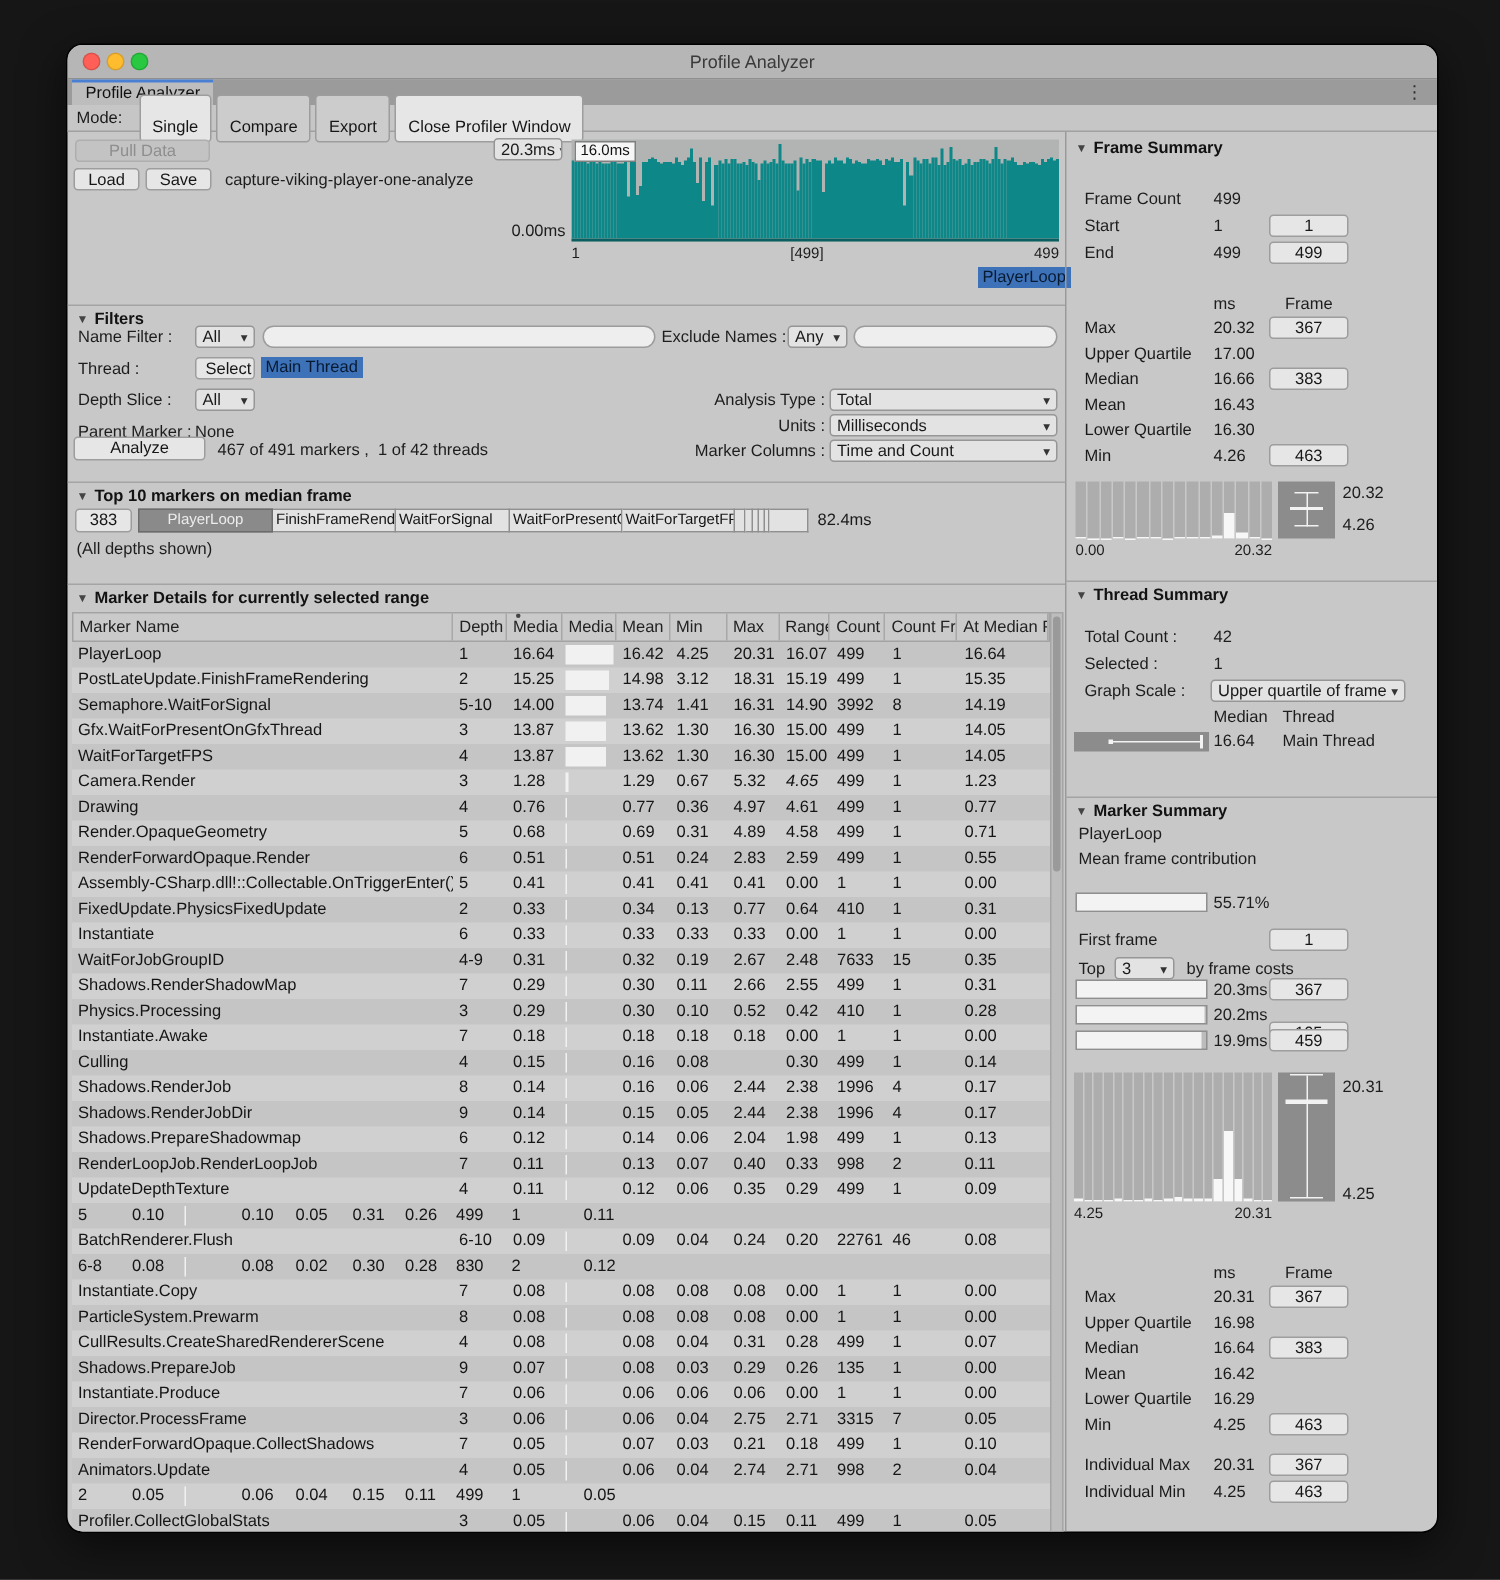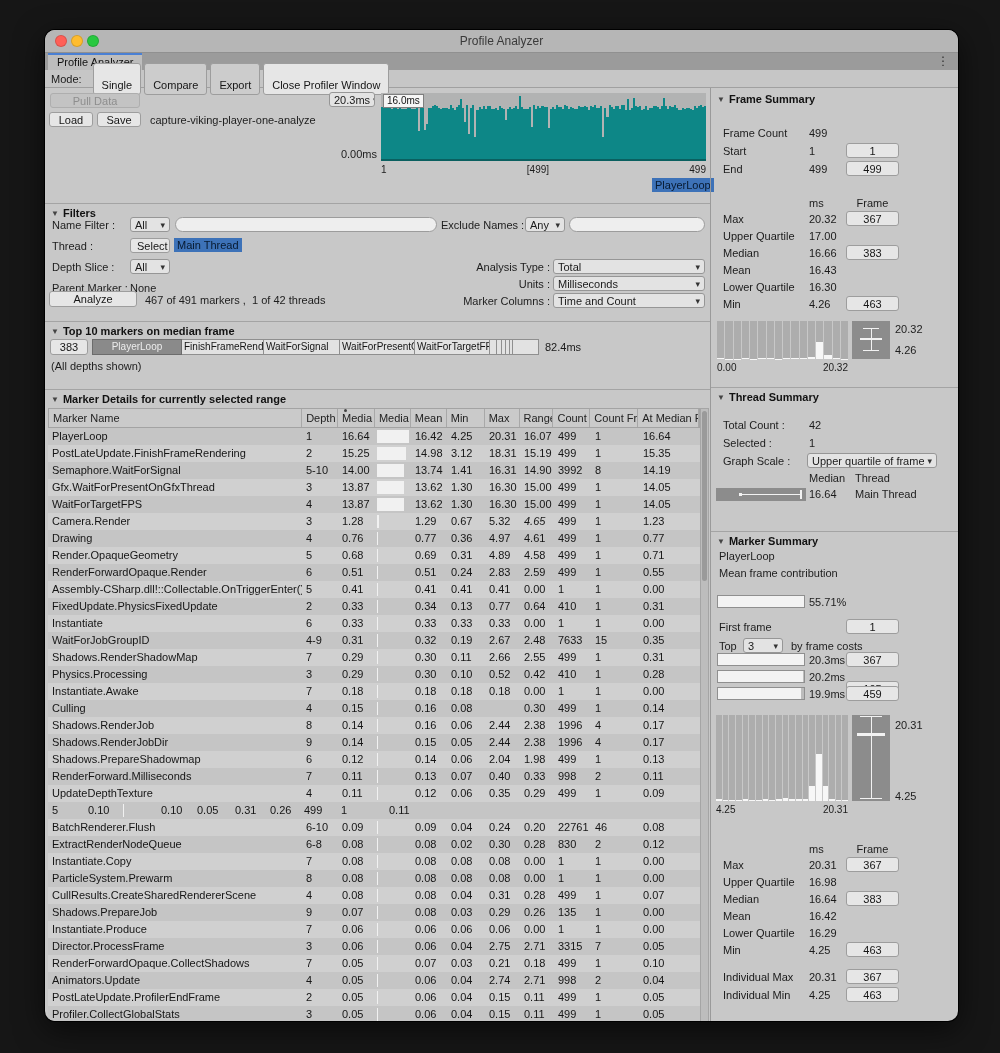--- a/index.html
+++ b/index.html
@@ -672,21 +672,21 @@
             </div>
             <div class="td" style="width: 36px;">0.14</div>
             <div class="td" style="width: 38px;">0.06</div>
             <div class="td" style="width: 35px;">2.04</div>
             <div class="td" style="width: 34px;">1.98</div>
             <div class="td" style="width: 37px;">499</div>
             <div class="td" style="width: 48px;">1</div>
             <div class="td" style="width: 61px;">0.13</div>
           </div>
           <div class="t-row base">
-            <div class="td" style="width: 254px;">RenderForward.Milliseconds</div>
+            <div class="td" style="width: 254px;">RenderLoopJob.RenderLoopJob</div>
             <div class="td" style="width: 36px;">7</div>
             <div class="td" style="width: 37px;">0.11</div>
             <div class="td medbar" style="width: 36px;">
               <div class="fill" style="width: 1px;"></div>
             </div>
             <div class="td" style="width: 36px;">0.13</div>
             <div class="td" style="width: 38px;">0.07</div>
             <div class="td" style="width: 35px;">0.40</div>
             <div class="td" style="width: 34px;">0.33</div>
             <div class="td" style="width: 37px;">998</div>
@@ -731,21 +731,20 @@
             </div>
             <div class="td" style="width: 36px;">0.09</div>
             <div class="td" style="width: 38px;">0.04</div>
             <div class="td" style="width: 35px;">0.24</div>
             <div class="td" style="width: 34px;">0.20</div>
             <div class="td" style="width: 37px;">22761</div>
             <div class="td" style="width: 48px;">46</div>
             <div class="td" style="width: 61px;">0.08</div>
           </div>
           <div class="t-row base">
-            <div class="td" style="width: 254px;">ExtractRenderNodeQueue</div>
             <div class="td" style="width: 36px;">6-8</div>
             <div class="td" style="width: 37px;">0.08</div>
             <div class="td medbar" style="width: 36px;">
               <div class="fill" style="width: 1px;"></div>
             </div>
             <div class="td" style="width: 36px;">0.08</div>
             <div class="td" style="width: 38px;">0.02</div>
             <div class="td" style="width: 35px;">0.30</div>
             <div class="td" style="width: 34px;">0.28</div>
             <div class="td" style="width: 37px;">830</div>
@@ -866,21 +865,20 @@
             </div>
             <div class="td" style="width: 36px;">0.06</div>
             <div class="td" style="width: 38px;">0.04</div>
             <div class="td" style="width: 35px;">2.74</div>
             <div class="td" style="width: 34px;">2.71</div>
             <div class="td" style="width: 37px;">998</div>
             <div class="td" style="width: 48px;">2</div>
             <div class="td" style="width: 61px;">0.04</div>
           </div>
           <div class="t-row alt">
-            <div class="td" style="width: 254px;">PostLateUpdate.ProfilerEndFrame</div>
             <div class="td" style="width: 36px;">2</div>
             <div class="td" style="width: 37px;">0.05</div>
             <div class="td medbar" style="width: 36px;">
               <div class="fill" style="width: 1px;"></div>
             </div>
             <div class="td" style="width: 36px;">0.06</div>
             <div class="td" style="width: 38px;">0.04</div>
             <div class="td" style="width: 35px;">0.15</div>
             <div class="td" style="width: 34px;">0.11</div>
             <div class="td" style="width: 37px;">499</div>

